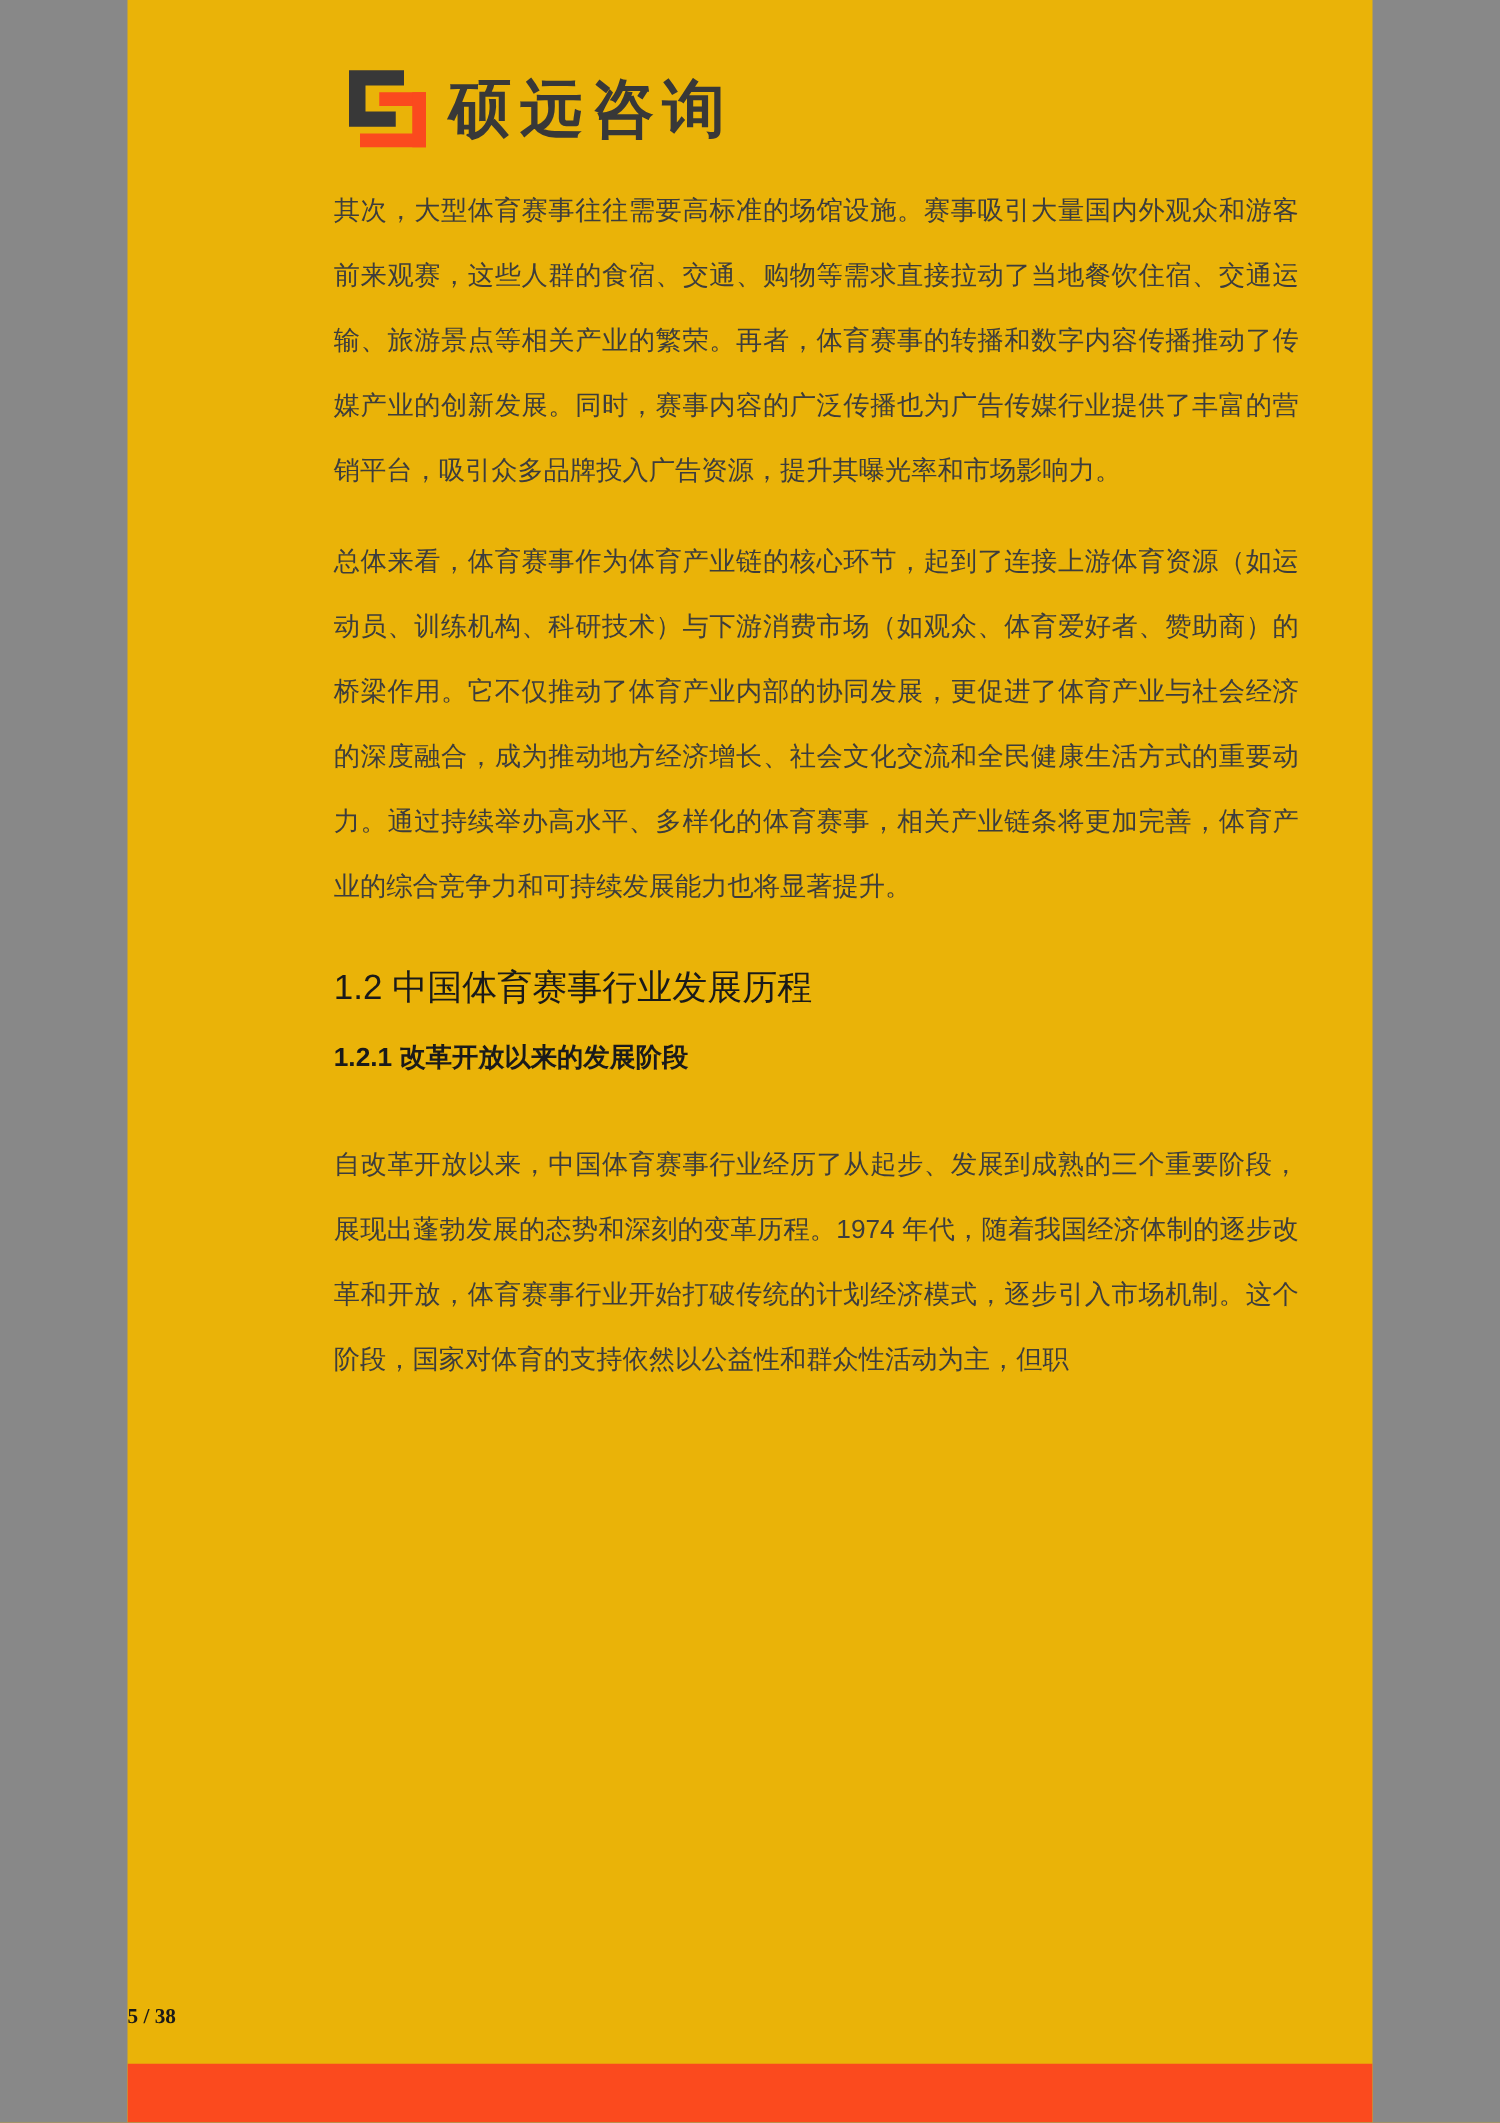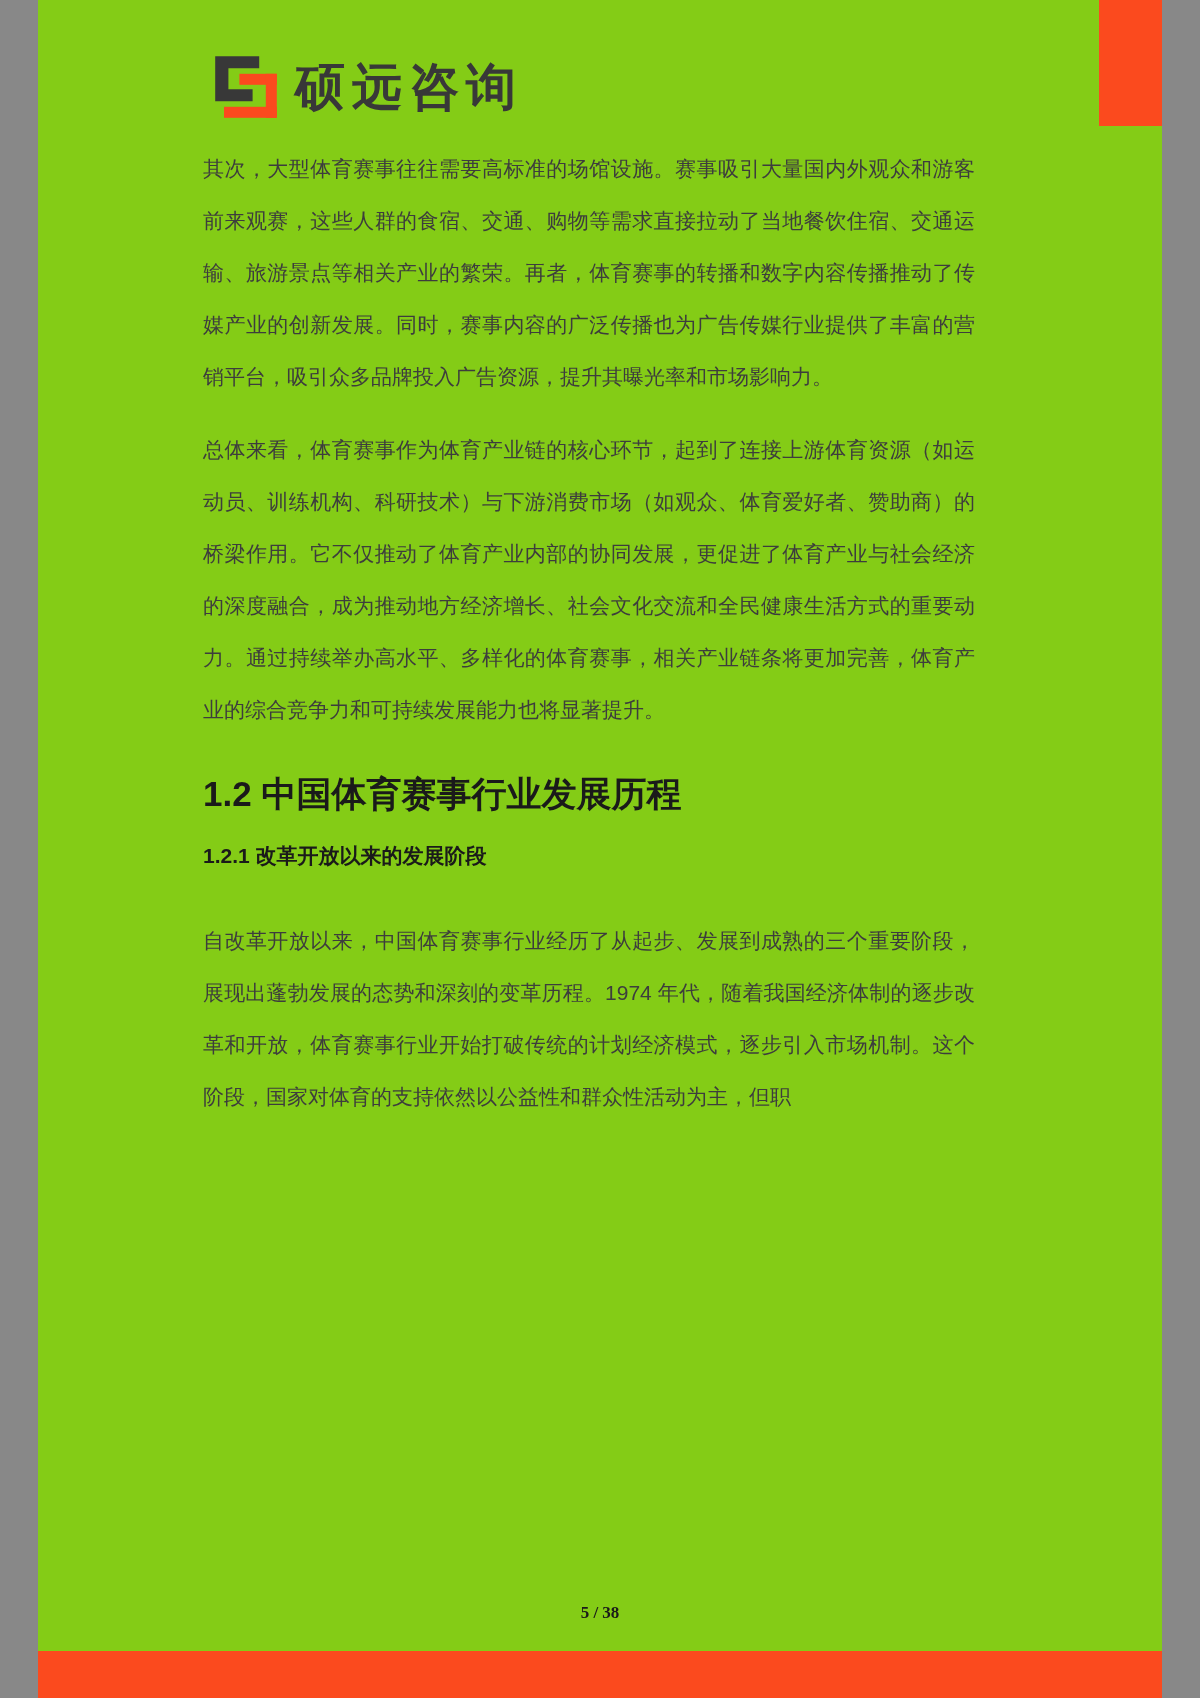--- a/index.html
+++ b/index.html
@@ -5,23 +5,23 @@
   :root{
     --accent:#FB4A1E;
     --ink:#3D3D3D;
     --logo-dark:#383838;
   }
   *{margin:0;padding:0;box-sizing:border-box;}
   html,body{background:#888;}
   body{font-family:"Liberation Sans",sans-serif;}
   .page{
     position:relative;
-    width:1124px;height:1698px;
+    width:996px;height:1698px;
     margin:0 auto;
-    background:#84cc16;
+    background:#eab308;
     overflow:hidden;
   }
   
   .corner-block{
     position:absolute;
     left:1061px;top:0;
     width:78px;height:126px;
     background:var(--accent);
   }
   
@@ -48,40 +48,39 @@
   }
   .content p{
     font-size:21px;
     line-height:52px;
     text-align:justify;
     text-justify:inter-ideograph;
     color:var(--ink);
     margin-bottom:21px;
   }
   .content h2{
-    font-size:35px;
-    font-weight:bold;
+    font-size:28px;
+    font-weight:normal;
     color:#1a1a1a;
     margin:36px 0 0 0;
     line-height:1.25;
   }
   .content h3{
     font-size:21px;
     font-weight:bold;
     color:#1a1a1a;
     margin:27px 0 0 0;
     line-height:1.25;
   }
   .content p.after-heading{margin-top:46px;}
   
   .page-number{
     position:absolute;
     left:0;right:0;
     top:1603px;
-    text-align:center;
     font-family:"Liberation Serif",serif;
     font-weight:bold;
     font-size:17px;
     color:#1a1a1a;
   }
   .bottom-bar{
     position:absolute;
     left:0;bottom:0;
     width:100%;height:47px;
     background:var(--accent);

